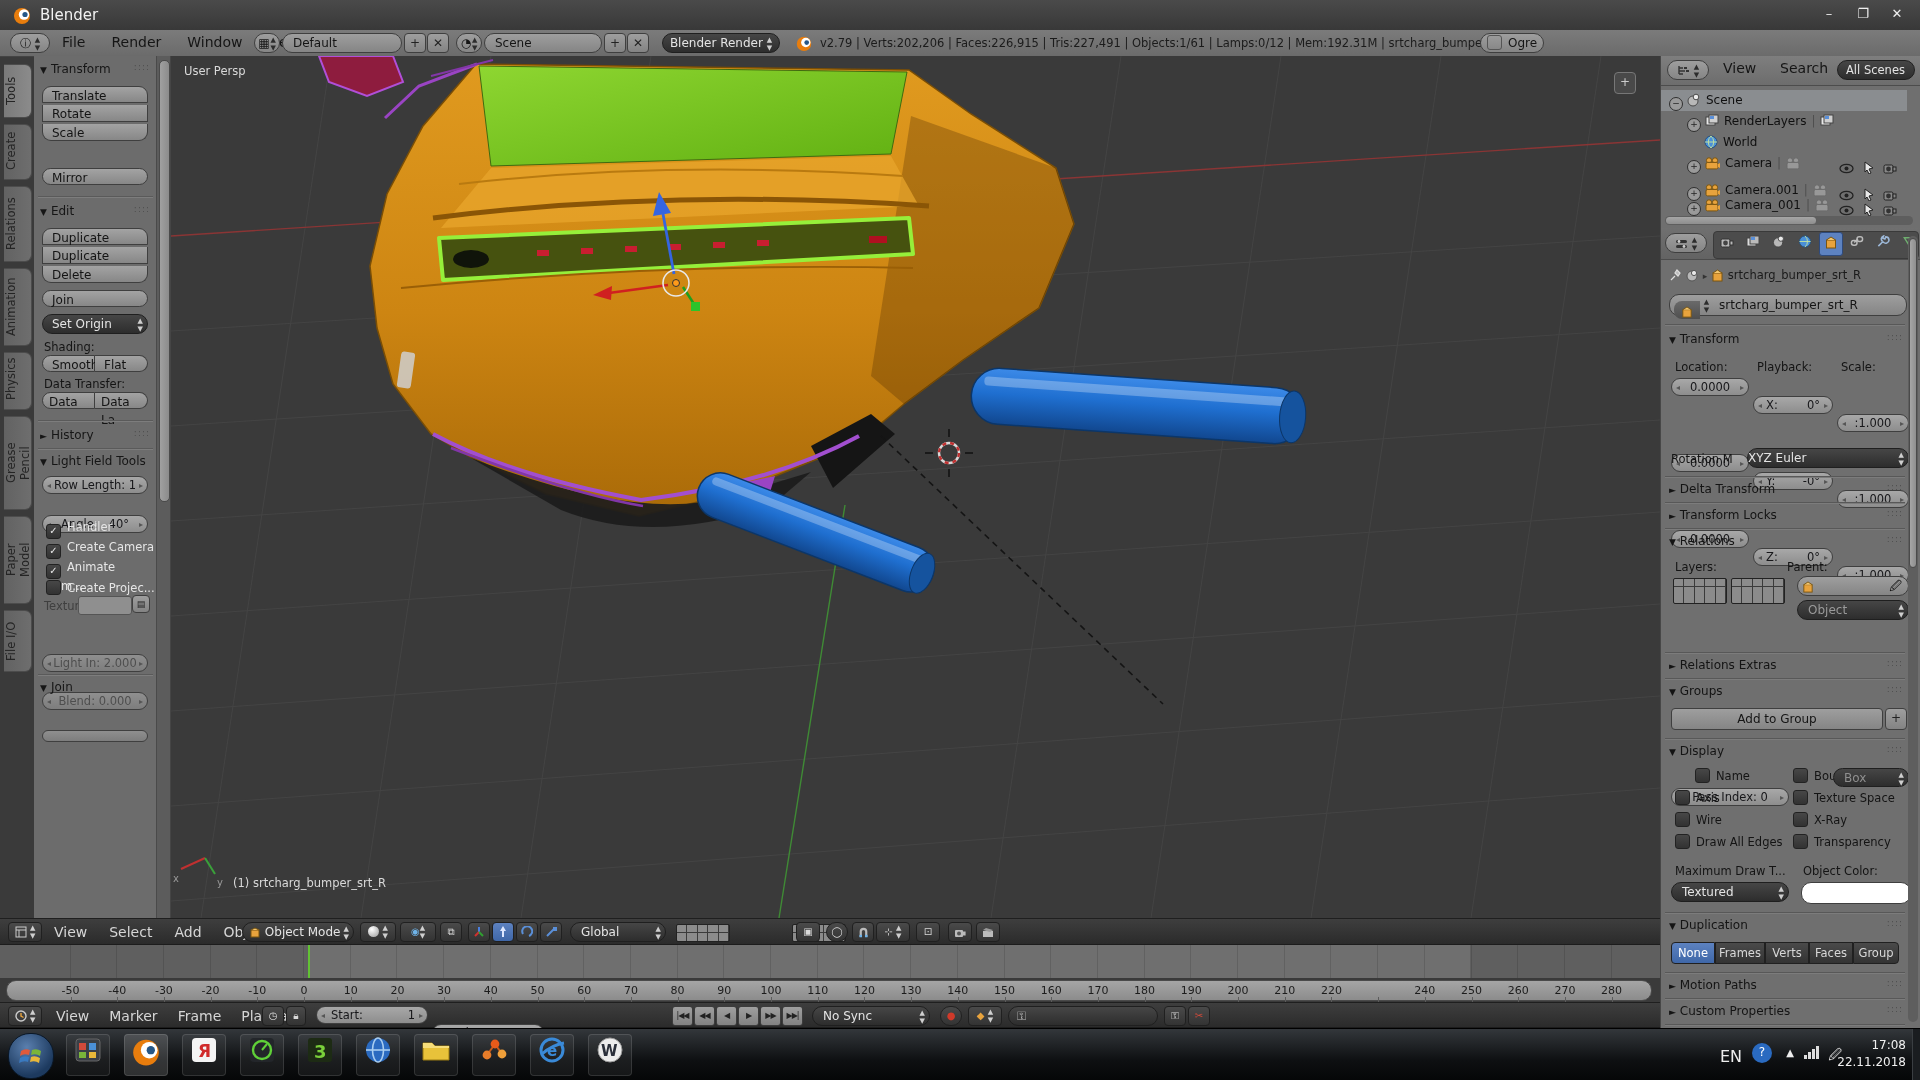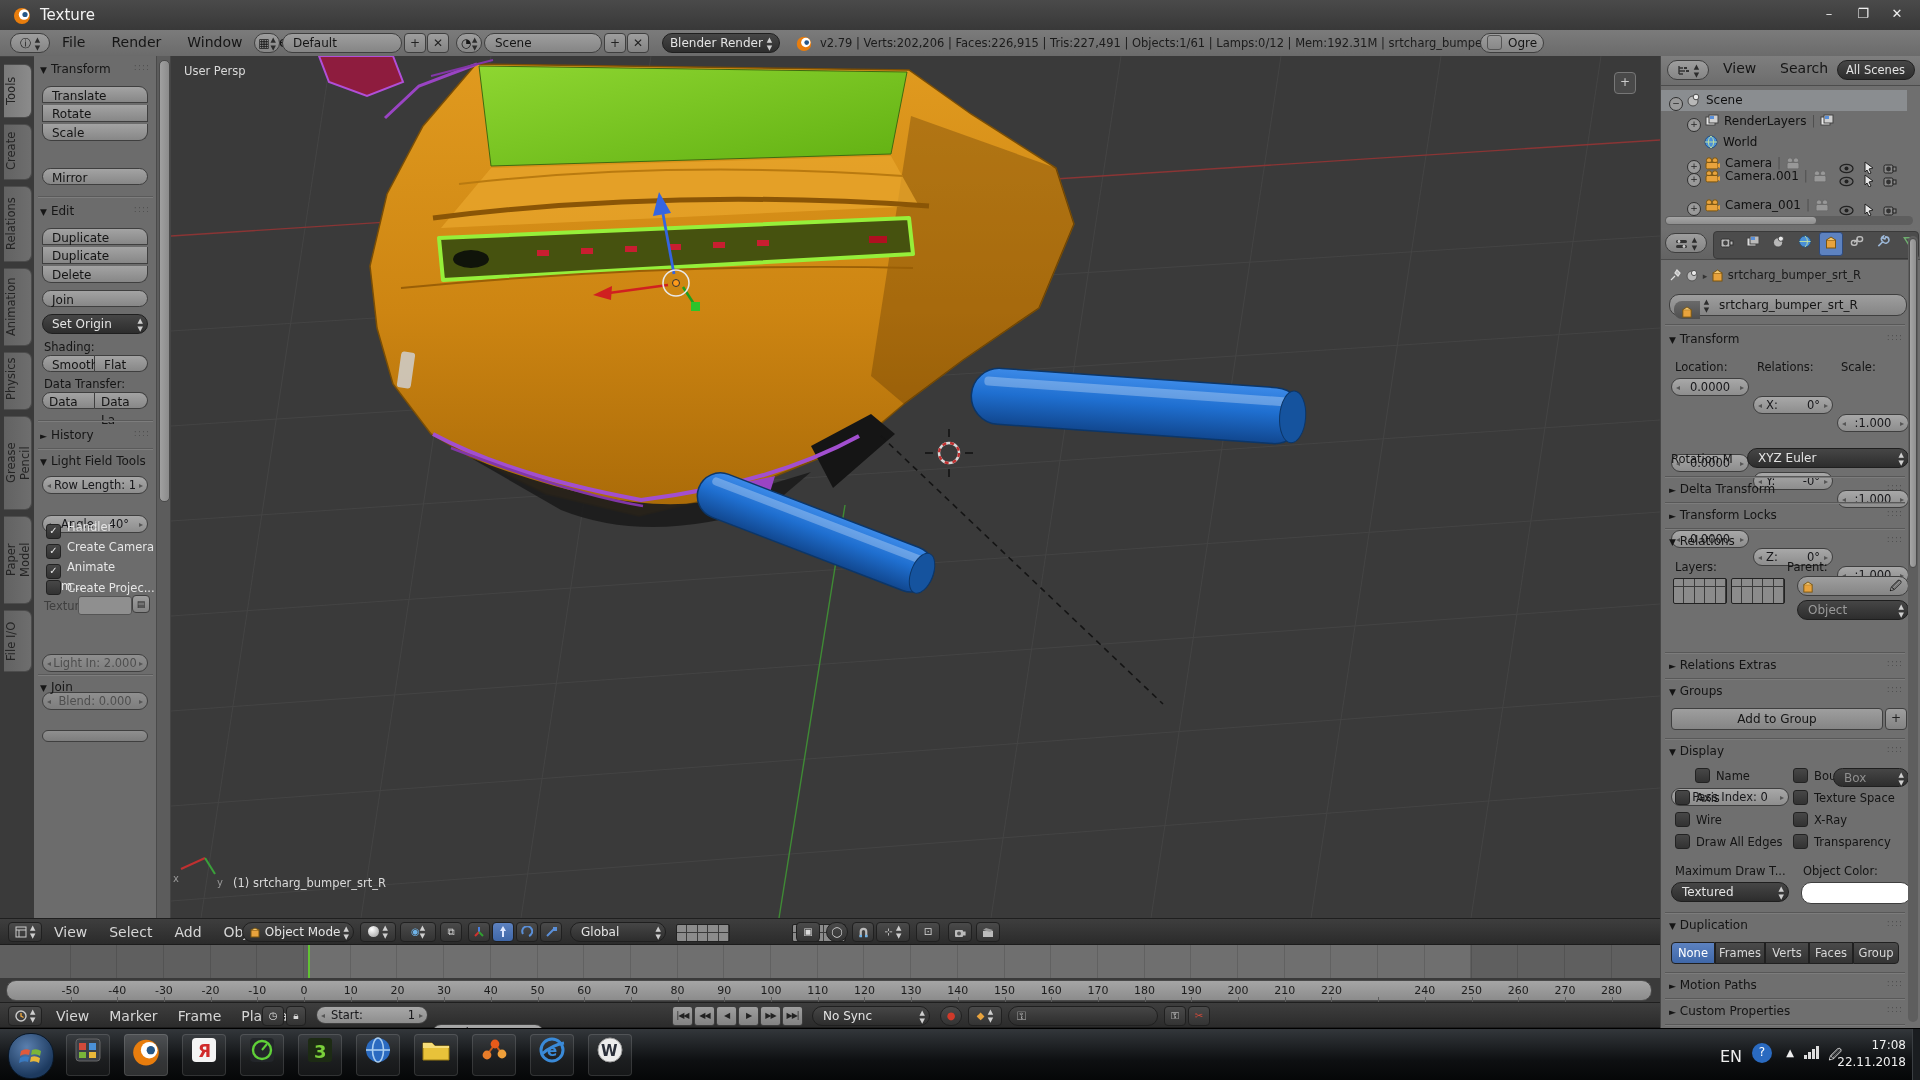--- a/index.html
+++ b/index.html
@@ -96,21 +96,21 @@
 <body>
 
 <div id="screen">
 
   <div id="titlebar" class="abs">
     <svg class="abs" style="left:12px;top:5px" width="20" height="20" viewBox="0 0 20 20">
       <circle cx="10" cy="11" r="8" fill="#e87d0d"></circle>
         <circle cx="12" cy="9.5" r="5.2" fill="#fff"></circle>
         <circle cx="13" cy="9.5" r="2.6" fill="#265787"></circle>
     </svg>
-    <div class="abs ttl">Texture</div>
+    <div class="abs ttl">Blender</div>
     <div class="abs winbtn" style="right:76px">–</div>
     <div class="abs winbtn" style="right:42px">❐</div>
     <div class="abs winbtn" style="right:8px">✕</div>
   </div>
 
   <div id="topbar" class="abs">
     <div class="abs pill" style="left:10px;top:3px;width:40px">
       <span style="font-size:11px">ⓘ</span> <span class="updn dk">▲<br>▼</span></div>
     <div class="abs" id="topbar-menus" style="left:58px;top:0"><span class="menu" style="margin-right: 18px;">File</span><span class="menu" style="margin-right: 18px;">Render</span><span class="menu" style="margin-right: 18px;">Window</span><span class="menu" style="margin-right: 18px;">Help</span></div>
     <div class="abs pill" style="left:254px;top:3px;width:26px">▦ <span class="updn dk" style="margin-left:-3px">▲<br>▼</span></div>
@@ -577,21 +577,21 @@
             </svg></span><span class="oicons" style="position: absolute; right: 10px; top: 4px;"><svg width="15" height="11" viewBox="0 0 15 11">
               <ellipse cx="7.5" cy="5.5" rx="6.5" ry="4.2" fill="none" stroke="#222" stroke-width="1.3"></ellipse>
               <circle cx="7.5" cy="5.5" r="2" fill="#222"></circle>
             </svg><svg width="12" height="13" viewBox="0 0 12 13" style="margin-left:9px">
               <polygon points="2,1 10,7 6,8 8,12 6,13 4,9 2,11" fill="#e8e8e8" stroke="#222"></polygon>
             </svg><svg width="14" height="12" viewBox="0 0 14 12" style="margin-left:8px">
               <rect x="1" y="3" width="9" height="8" rx="1.5" fill="#888" stroke="#222"></rect>
               <circle cx="5.5" cy="7" r="2.4" fill="#333"></circle>
               <rect x="10" y="5" width="3" height="4" fill="#888" stroke="#222"></rect>
             </svg></span></div>
-        <div class="orow" style="top: 110px;"><span style="display: inline-block; width: 26px;"></span><span class="oexp" style="margin-right: 4px;">+</span><span class="oicons"><svg width="15" height="13" viewBox="0 0 15 13">
+        <div class="orow" style="top: 124px;"><span style="display: inline-block; width: 26px;"></span><span class="oexp" style="margin-right: 4px;">+</span><span class="oicons"><svg width="15" height="13" viewBox="0 0 15 13">
               <circle cx="4" cy="3.4" r="2.6" fill="#e8a33d" stroke="#7a5510"></circle>
               <circle cx="10" cy="3.4" r="2.6" fill="#e8a33d" stroke="#7a5510"></circle>
               <rect x="1" y="5.4" width="12" height="6.5" rx="1.6" fill="#e8a33d" stroke="#7a5510"></rect>
               <polygon points="13,7 15,6 15,11 13,10" fill="#e8a33d"></polygon>
             </svg></span><span style="margin-left: 5px;">Camera.001</span><span style="color: rgb(79, 79, 79); margin: 0px 5px;">|</span><span class="oicons"><svg width="15" height="13" viewBox="0 0 15 13" opacity="0.55">
               <circle cx="4" cy="3.4" r="2.6" fill="#bbb" stroke="#666"></circle>
               <circle cx="10" cy="3.4" r="2.6" fill="#bbb" stroke="#666"></circle>
               <rect x="1" y="5.4" width="12" height="6.5" rx="1.6" fill="#bbb" stroke="#666"></rect>
             </svg></span><span class="oicons" style="position: absolute; right: 10px; top: 4px;"><svg width="15" height="11" viewBox="0 0 15 11">
               <ellipse cx="7.5" cy="5.5" rx="6.5" ry="4.2" fill="none" stroke="#222" stroke-width="1.3"></ellipse>
@@ -685,35 +685,35 @@
           <svg class="ico" width="12" height="12" viewBox="0 0 13 13">
               <rect x="2" y="4" width="9" height="8" fill="#e8a33d" stroke="#7a5510"></rect>
               <path d="M2,4 L6.5,1 L11,4" fill="#f3c66f" stroke="#7a5510"></path>
             </svg></span>
         <span class="updn dk">▲<br>▼</span>
         <span style="margin-left:6px">srtcharg_bumper_srt_R</span></div>
       <div class="psep" style="top:64px"></div>
       <div class="psect" style="top:72px">
         <span class="tri" style="font-size:9px">▼</span> <span>Transform</span><span class="dots">::::</span></div>
       <div class="plabel" style="left:14px;top:100px">Location:</div>
-      <div class="plabel" style="left:96px;top:100px">Relations:</div>
+      <div class="plabel" style="left:96px;top:100px">Playback:</div>
       <div class="plabel" style="left:180px;top:100px">Scale:</div>
       <div id="xform-fields">
           <div class="abs numf" style="left: 10px; top: 118px; width: 78px;"><span class="ar l">◂</span>0.0000<span class="ar r">▸</span></div>
           <div class="abs numf" style="left: 92px; top: 118px; width: 80px; text-align: left; padding-left: 12px;"><span class="ar l">◂</span>X:<span style="float:right;margin-right:12px">0°</span><span class="ar r">▸</span></div>
           <div class="abs numf" style="left: 176px; top: 118px; width: 72px;"><span class="ar l">◂</span>:1.000<span class="ar r">▸</span></div>
           <div class="abs numf" style="left: 10px; top: 140px; width: 78px;"><span class="ar l">◂</span>0.0000<span class="ar r">▸</span></div>
           <div class="abs numf" style="left: 92px; top: 140px; width: 80px; text-align: left; padding-left: 12px;"><span class="ar l">◂</span>Y:<span style="float:right;margin-right:12px">-0°</span><span class="ar r">▸</span></div>
           <div class="abs numf" style="left: 176px; top: 140px; width: 72px;"><span class="ar l">◂</span>:1.000<span class="ar r">▸</span></div>
           <div class="abs numf" style="left: 10px; top: 162px; width: 78px;"><span class="ar l">◂</span>0.0000<span class="ar r">▸</span></div>
           <div class="abs numf" style="left: 92px; top: 162px; width: 80px; text-align: left; padding-left: 12px;"><span class="ar l">◂</span>Z:<span style="float:right;margin-right:12px">0°</span><span class="ar r">▸</span></div>
           <div class="abs numf" style="left: 176px; top: 162px; width: 72px;"><span class="ar l">◂</span>:1.000<span class="ar r">▸</span></div>
         </div>
       <div class="plabel" style="left:10px;top:192px">Rotation M</div>
-      <div class="abs pill-dark" style="left:86px;top:188px;width:162px;text-align:left;padding-left:10px">
+      <div class="abs pill-dark" style="left:86px;top:188px;width:162px;text-align:left;">
         <span>XYZ Euler</span><span class="updn" style="float:right;margin:2px 4px 0 0">▲<br>▼</span></div>
       <div class="psep" style="top:216px"></div>
       <div class="psect" style="top:222px"><span class="tri" style="font-size:9px">►</span> <span>Delta Transform</span><span class="dots">::::</span></div>
       <div class="psep" style="top:242px"></div>
       <div class="psect" style="top:248px"><span class="tri" style="font-size:9px">►</span> <span>Transform Locks</span><span class="dots">::::</span></div>
       <div class="psep" style="top:268px"></div>
       <div class="psect" style="top:274px"><span class="tri" style="font-size:9px">▼</span> <span>Relations</span><span class="dots">::::</span></div>
       <div class="plabel" style="left:14px;top:300px">Layers:</div>
       <div class="plabel" style="left:126px;top:300px">Parent:</div>
       <span class="lgrid" style="position:absolute;left:12px;top:318px;width:52px;height:24px"></span>

